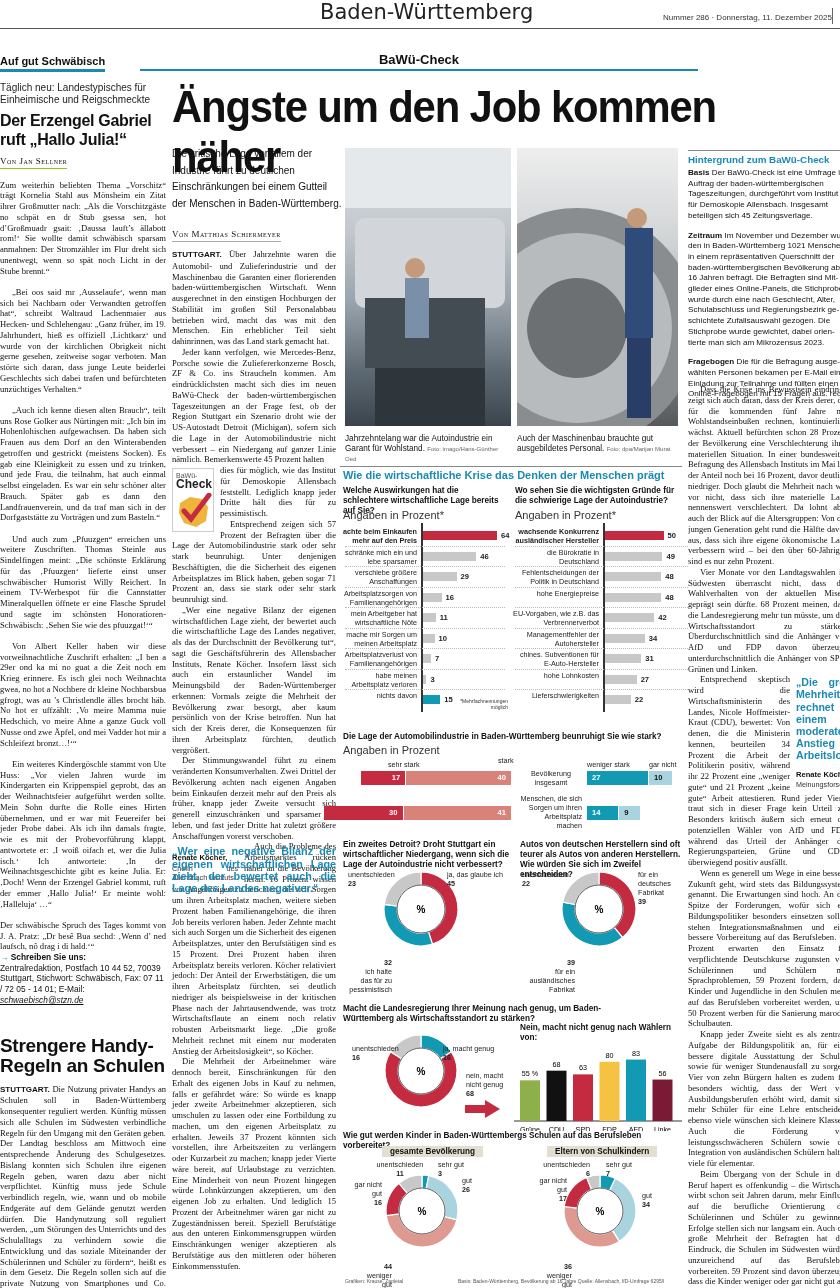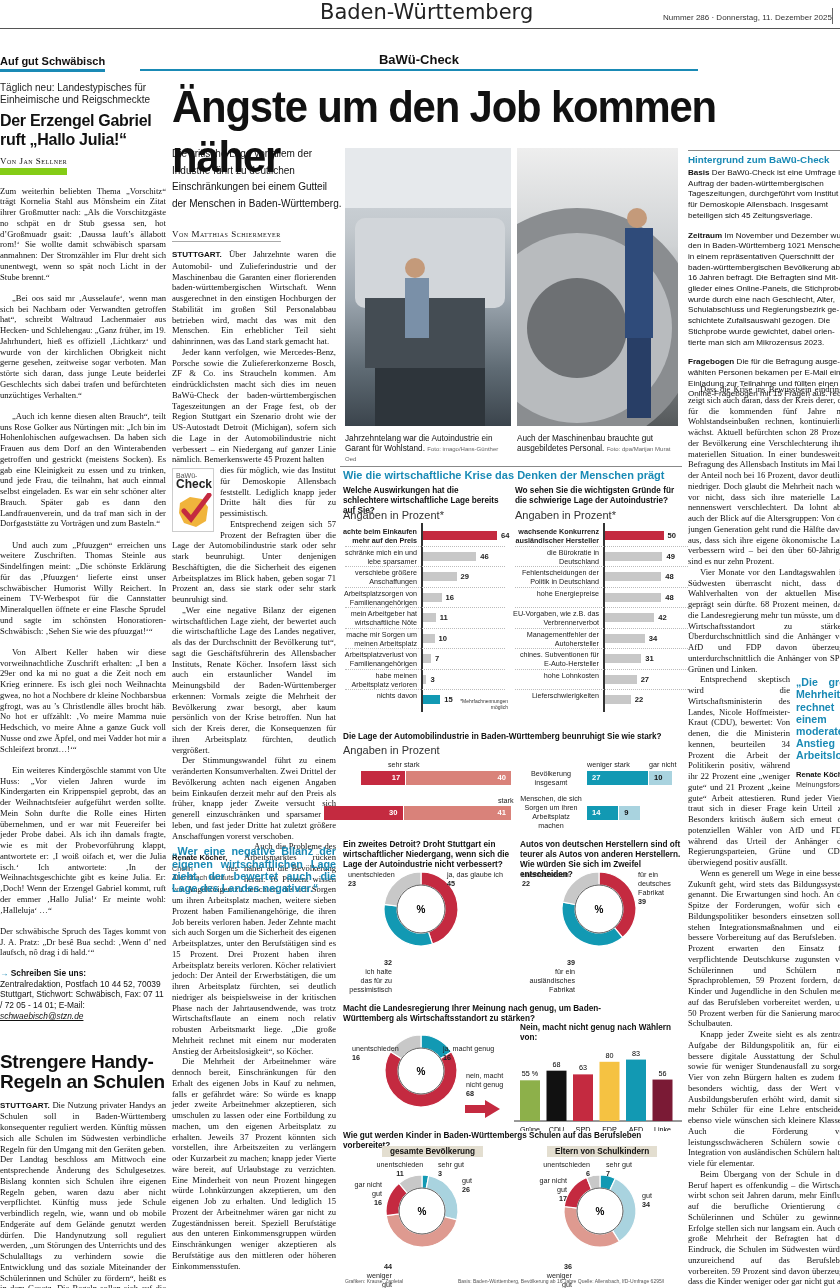--- a/index.html
+++ b/index.html
@@ -7,26 +7,26 @@
 .sans{font-family:"Liberation Sans",sans-serif}
 #masthead{position:absolute;left:0;top:0;width:840px;height:29px;border-bottom:1px solid #555}
 #masthead .title{position:absolute;left:320px;top:0px;font-family:"DejaVu Sans",sans-serif;font-size:21px;color:#222;letter-spacing:0px}
 #masthead .meta{position:absolute;left:663px;top:13px;font-family:"Liberation Sans",sans-serif;font-size:8px;color:#333}
 #masthead .bar{position:absolute;left:832px;top:8px;width:1px;height:16px;background:#666}
 
 #left{position:absolute;left:0;top:50px;width:166px}
 .kicker{font-family:"Liberation Sans",sans-serif;font-weight:bold;font-size:11px;color:#111;display:inline-block;border-bottom:3px solid #1a8ab5;padding-bottom:2px}
 .subkicker{font-family:"Liberation Sans",sans-serif;font-size:10px;line-height:12px;margin-top:10px;color:#222}
 .h2{font-family:"Liberation Sans",sans-serif;font-weight:bold;font-size:16px;line-height:19px;margin-top:5px;color:#111;letter-spacing:-0.3px}
-.byline{font-family:"Liberation Serif",serif;font-size:9px;letter-spacing:0.5px;margin-top:4px;padding-bottom:2px;border-bottom:7px solid #84cc16;display:inline-block;font-variant:small-caps}
+.byline{font-family:"Liberation Serif",serif;font-size:9px;letter-spacing:0.5px;margin-top:4px;padding-bottom:2px;border-bottom:1px solid #84cc16;display:inline-block;font-variant:small-caps}
 .body{font-family:"Liberation Serif",serif;font-size:8.6px;line-height:10.75px;text-align:justify;hyphens:auto;color:#111}
 .body p{margin-top:10.5px;text-indent:12px}
 .body p.noi{text-indent:0}
 .body p.tight{margin-top:0}
-.contact{font-family:"Liberation Sans",sans-serif;font-size:8.4px;line-height:10.7px;margin-top:10px}
+.contact{font-family:"Liberation Sans",sans-serif;font-size:8.4px;line-height:10.7px;}
 .contact .arrow{color:#1a8ab5;font-weight:bold}
 .contact a{color:#111;font-style:italic;text-decoration:underline}
 .h2b{font-family:"Liberation Sans",sans-serif;font-weight:bold;font-size:19px;line-height:20px;margin-top:30px;letter-spacing:-0.3px}
 
 #sectiontitle{position:absolute;left:140px;top:52px;width:558px;text-align:center;font-family:"Liberation Sans",sans-serif;font-weight:bold;font-size:13px;color:#111}
 #sectionline{position:absolute;left:140px;top:69px;width:558px;height:2px;background:#1a8ab5}
 #headline{position:absolute;left:172px;top:82px;font-family:"Liberation Sans",sans-serif;font-weight:bold;font-size:44px;letter-spacing:-1.2px;color:#111;transform:scaleX(0.95);transform-origin:left}
 #lede{position:absolute;left:172px;top:146px;width:170px;font-family:"Liberation Sans",sans-serif;font-size:10px;line-height:16.6px;color:#111}
 #byline2{position:absolute;left:172px;top:229px;font-family:"Liberation Serif",serif;font-size:9px;letter-spacing:0.5px;padding-bottom:2px;border-bottom:1px solid #aaa;font-variant:small-caps}
 #col2{position:absolute;left:172px;top:249px;width:164px}
@@ -255,33 +255,33 @@
       <div class="dots" style="left: 175px; top: 223px; width: 173px;"></div>
       <div class="bl" style="left: 171px; width: 88px; top: 225px;">Lieferschwierigkeiten</div>
       <div class="bar" style="left: 265px; top: 229px; width: 25.7812px; background: rgb(200, 200, 200);"></div>
       <div class="bv" style="left: 294.781px; top: 229px;">22</div>
     </div>
 
   <div class="q" style="left:3px;top:266px;width:340px">Die Lage der Automobilindustrie in Baden-Württemberg beunruhigt Sie wie stark?</div>
   <div class="sub" style="left:3px;top:278px">Angaben in Prozent</div>
   <div id="chart2">
       <div class="slab" style="left: 48px; top: 294px;">sehr stark</div>
-      <div class="slab" style="left: 158px; top: 290px; margin-top: 40px;">stark</div>
+      <div class="slab" style="left: 158px; top: 290px;">stark</div>
       <div class="slab" style="left: 247px; top: 294px;">weniger stark</div>
       <div class="slab" style="left: 309px; top: 294px;">gar nicht</div>
       <div class="seg" style="left: 66.2px; top: 305px; width: 104.8px; background: rgb(217, 130, 122); color: rgb(255, 255, 255); text-align: right;">40</div>
       <div class="seg" style="left: 21.235px; top: 305px; width: 43.965px; background: rgb(196, 42, 64); color: rgb(255, 255, 255); text-align: right;">17</div>
       <div class="seg" style="left: 247px; top: 305px; width: 61.1px; background: rgb(18, 153, 179); color: rgb(255, 255, 255); text-align: left;">27</div>
       <div class="seg" style="left: 309.1px; top: 305px; width: 23px; background: rgb(169, 211, 223); color: rgb(17, 17, 17); text-align: left;">10</div>
       <div class="slab" style="left: 180px; top: 303px; width: 62px; text-align: center;">Bevölkerung insgesamt</div>
       <div class="seg" style="left: 63.555px; top: 340px; width: 107.445px; background: rgb(217, 130, 122); color: rgb(255, 255, 255); text-align: right;">41</div>
       <div class="seg" style="left: -15.795px; top: 340px; width: 78.35px; background: rgb(196, 42, 64); color: rgb(255, 255, 255); text-align: right;">30</div>
       <div class="seg" style="left: 247px; top: 340px; width: 31.2px; background: rgb(18, 153, 179); color: rgb(255, 255, 255); text-align: left;">14</div>
       <div class="seg" style="left: 279.2px; top: 340px; width: 20.7px; background: rgb(169, 211, 223); color: rgb(17, 17, 17); text-align: left;">9</div>
-      <div class="slab" style="left: 180px; top: 328px; width: 62px; text-align: center;">Menschen, die sich Sorgen um ihren Arbeitsplatz machen</div>
+      <div class="slab" style="left: 180px; top: 328px; width: 62px; text-align: right;">Menschen, die sich Sorgen um ihren Arbeitsplatz machen</div>
     </div>
 
   <div class="q" style="left:180px;top:374px;width:162px">Autos von deutschen Herstellern sind oft teurer als Autos von anderen Herstellern. Wie würden Sie sich im Zweifel entscheiden?</div>
   <div class="q" style="left:3px;top:374px;width:168px">Ein zweites Detroit? Droht Stuttgart ein wirtschaftlicher Niedergang, wenn sich die Lage der Autoindustrie nicht verbessert?</div>
   <svg id="donuts1" width="342" height="140" style="position:absolute;left:0;top:400px">
       <path d="M81,6 A37,37 0 0 1 92.43362879187306,78.18909110292068 L88.41640786499875,65.82535639108369 A24,24 0 0 0 81,19 Z" fill="#c42a40" stroke="#fff" stroke-width="1.2"></path>
       <path d="M92.43362879187306,78.18909110292068 A37,37 0 0 1 44.29175605136432,38.362670358120745 L57.18924716845253,39.9920023944567 A24,24 0 0 0 88.41640786499875,65.82535639108369 Z" fill="#1299b3" stroke="#fff" stroke-width="1.2"></path>
       <path d="M44.29175605136432,38.362670358120745 A37,37 0 0 1 80.99999999999999,6 L81,19 A24,24 0 0 0 57.18924716845253,39.9920023944567 Z" fill="#c8c8c8" stroke="#fff" stroke-width="1.2"></path>
       <circle cx="81" cy="43" r="24" fill="#fff" stroke="#333" stroke-width="0.8"></circle>
       <text x="81" y="46.5" text-anchor="middle" font-family="Liberation Sans, sans-serif" font-weight="bold" font-size="10">%</text>

